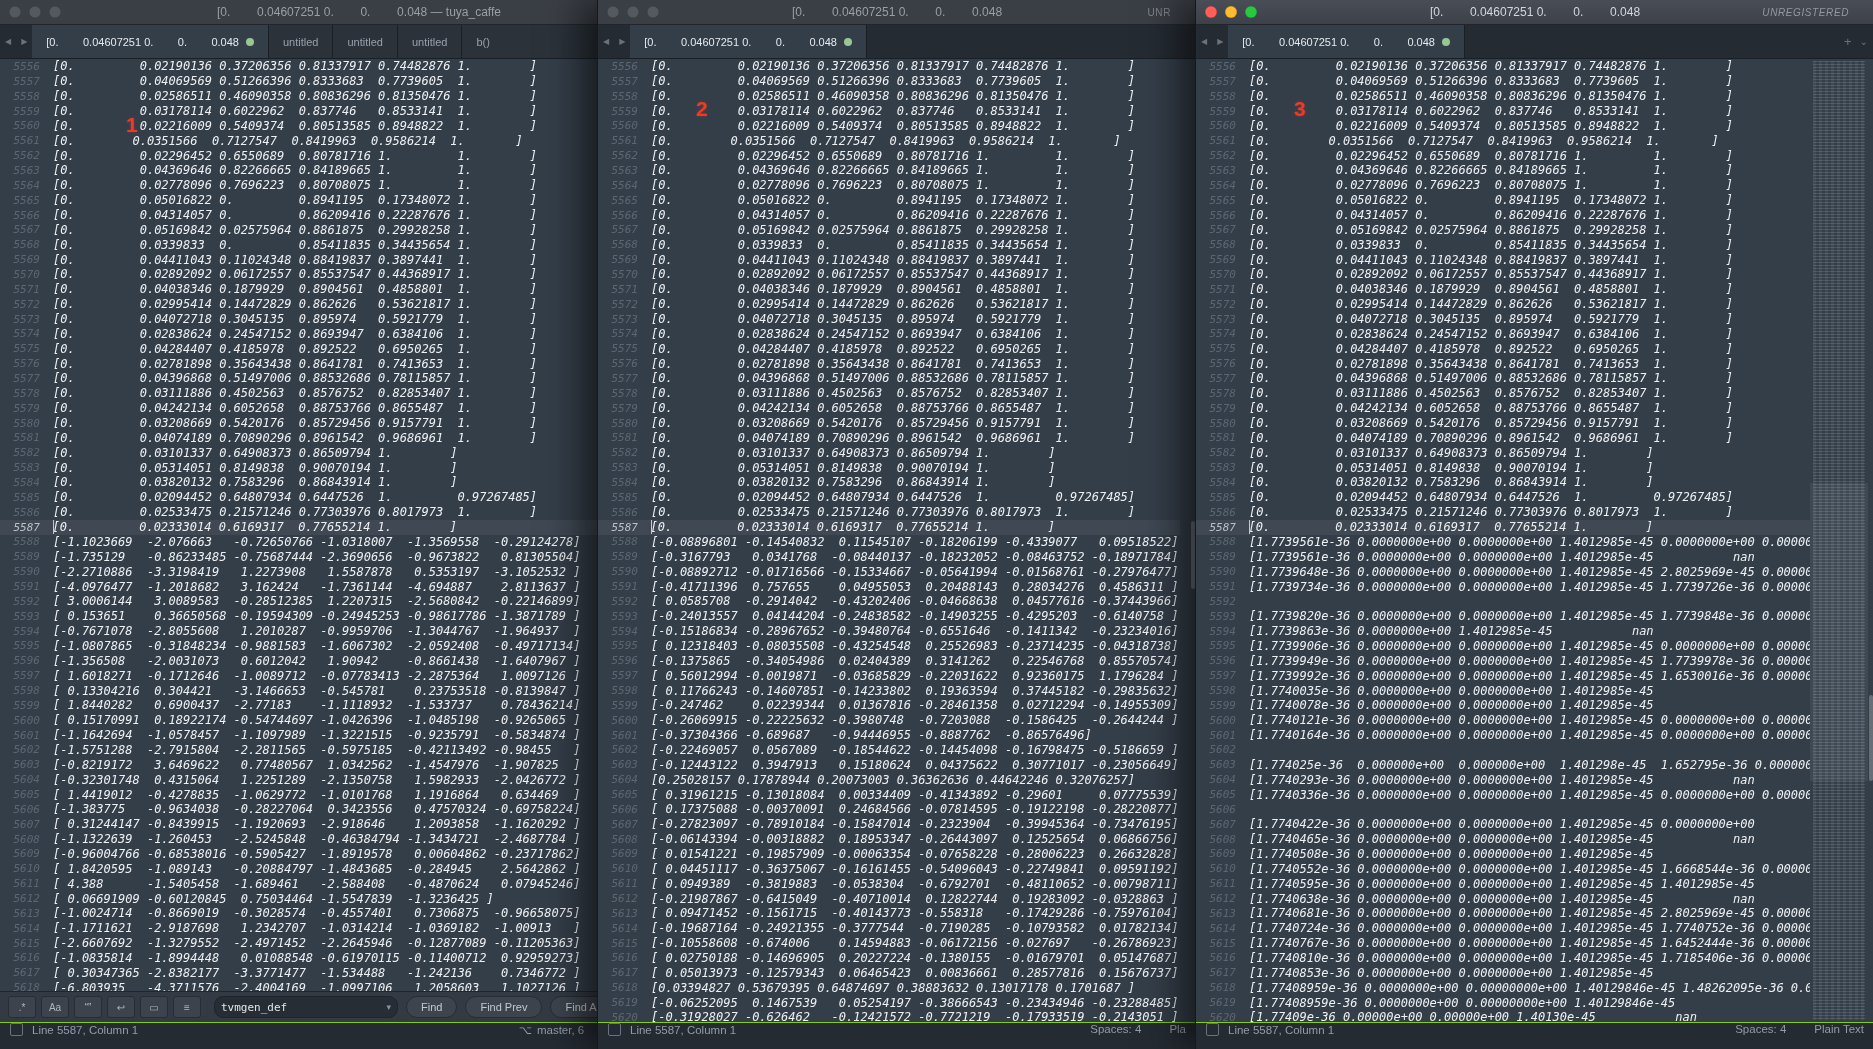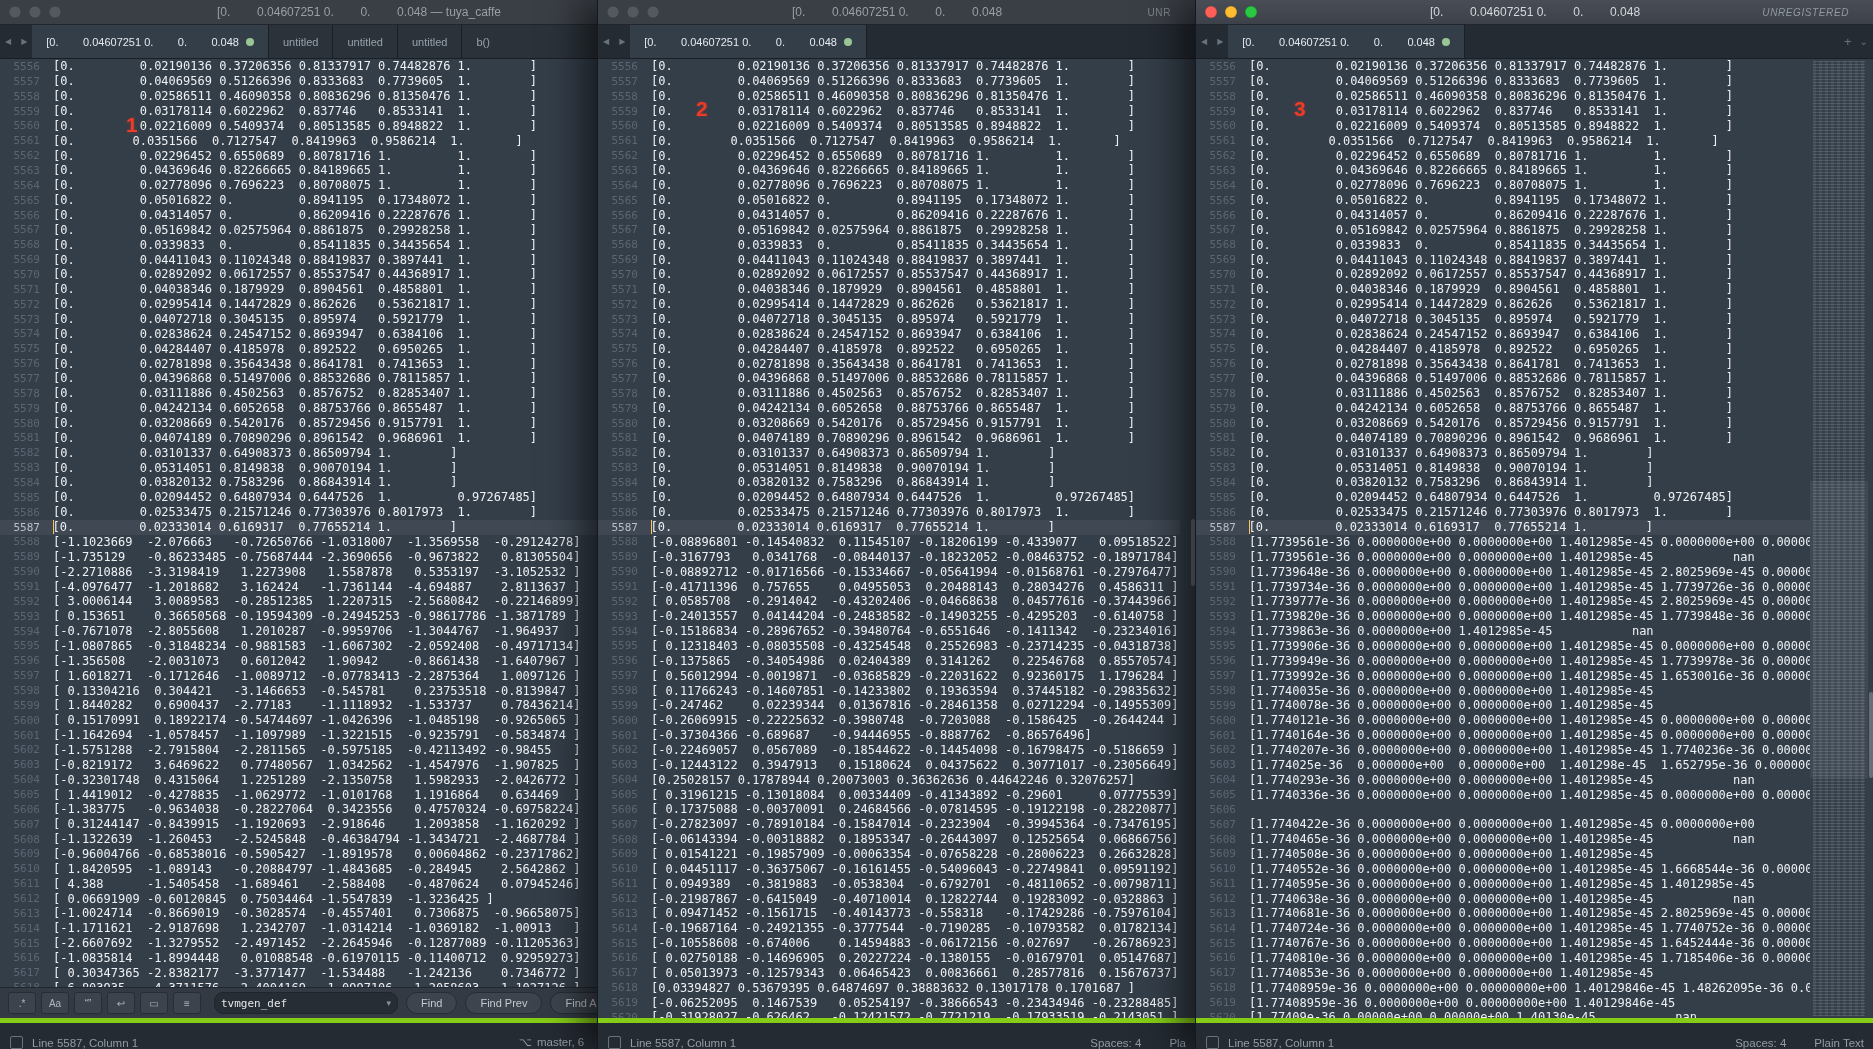--- a/index.html
+++ b/index.html
@@ -33,21 +33,21 @@
   .tab{flex:none;display:flex;align-items:center;gap:7px;padding:0 14px;font-size:11px;color:#97a1ab;background:#2b323a;border-right:1px solid #1a1f26;white-space:pre;}
   .tab.active{background:#343e49;color:#e5e9ed;}
   .tab.fill{flex:1;}
   .tab .dot{width:8px;height:8px;border-radius:50%;background:#99c794;flex:none;}
   .tab-extras{position:absolute;right:6px;top:0;bottom:0;display:flex;align-items:center;gap:8px;color:#69737d;}
   .tab-extras .plus{font-size:13px;}
   .tab-extras .chev{font-size:10px;}
 
   
   .content{flex:1;position:relative;overflow:hidden;font-family:"DejaVu Sans Mono",monospace;background:#343e49;}
-  .lines{position:absolute;left:0;top:0;right:16px;}
+  .lines{position:absolute;left:0;top:0;right:16px;font-style:italic;}
   .line{display:flex;height:14.86px;align-items:center;white-space:pre;}
   .line.current{background:rgba(255,255,255,.055);}
   .num{flex:none;width:40px;text-align:right;padding-right:13px;font-size:11px;color:#5b6673;}
   .line.current .num{color:#b8c1c9;}
   .txt{flex:none;font-size:12px;color:#eef1f4;}
   .line.current .txt::before{content:"";border-left:1.5px solid #f8c35c;margin-right:-1.5px;}
 
   .annot{position:absolute;color:#ee3a26;font-weight:700;font-size:21px;font-family:"Liberation Sans",sans-serif;text-shadow:0 0 3px rgba(238,58,38,.35);}
   .w1 .annot{left:126px;top:54px;}
   .w2 .annot{left:98px;top:38px;}
@@ -68,21 +68,21 @@
 
   
   .findbar{height:30px;flex:none;background:#333a43;border-top:1px solid #20262d;display:flex;align-items:center;padding:0 8px;overflow:hidden;}
   .ficon{flex:none;width:26px;height:20px;margin-right:5px;border:1px solid #262d34;background:#3c434c;border-radius:3px;color:#aeb6be;font-size:10px;display:flex;align-items:center;justify-content:center;}
   .find-input{flex:none;height:20px;width:170px;background:#272d35;border:1px solid #1f252b;border-radius:9px;display:flex;align-items:center;padding:0 6px;gap:6px;margin-left:8px;}
   .find-input .q{flex:1;font-family:"DejaVu Sans Mono",monospace;font-size:11px;color:#e2e6ea;white-space:pre;overflow:hidden;}
   .find-input .dd{color:#8a929a;font-size:9px;flex:none;}
   .fbtn{flex:none;height:20px;padding:0 14px;margin-left:8px;background:#3d444d;border:1px solid #262d34;border-radius:11px;color:#c3c9cf;font-size:11px;display:flex;align-items:center;white-space:nowrap;}
 
   
-  .statusbar{height:26px;flex:none;background:#252b33;border-top:5px solid #84cc16;display:flex;align-items:flex-end;padding:0 10px;font-size:11.5px;color:#929ca5;overflow:hidden;}
+  .statusbar{height:26px;flex:none;background:#252b33;border-top:1px solid #84cc16;display:flex;align-items:flex-start;padding:0 10px;font-size:11.5px;color:#929ca5;overflow:hidden;}
   .status-left{display:flex;align-items:center;gap:9px;flex:1;white-space:nowrap;}
   .status-right{display:flex;align-items:center;gap:28px;white-space:nowrap;}
   .sicon{flex:none;width:11px;height:11px;border:1px solid #69737d;border-radius:2px;}
   .git{display:flex;align-items:center;gap:5px;}
 </style>
 </head>
 <body>
 
 <div class="window w1">
   <div class="titlebar">
@@ -362,31 +362,31 @@
         <div class="line"><span class="num">5582</span><span class="txt">[0.         0.03101337 0.64908373 0.86509794 1.        ]</span></div>
         <div class="line"><span class="num">5583</span><span class="txt">[0.         0.05314051 0.8149838  0.90070194 1.        ]</span></div>
         <div class="line"><span class="num">5584</span><span class="txt">[0.         0.03820132 0.7583296  0.86843914 1.        ]</span></div>
         <div class="line"><span class="num">5585</span><span class="txt">[0.         0.02094452 0.64807934 0.6447526  1.         0.97267485]</span></div>
         <div class="line"><span class="num">5586</span><span class="txt">[0.         0.02533475 0.21571246 0.77303976 0.8017973  1.        ]</span></div>
         <div class="line current"><span class="num">5587</span><span class="txt">[0.         0.02333014 0.6169317  0.77655214 1.        ]</span></div>
         <div class="line"><span class="num">5588</span><span class="txt">[1.7739561e-36 0.0000000e+00 0.0000000e+00 1.4012985e-45 0.0000000e+00 0.00000</span></div>
         <div class="line"><span class="num">5589</span><span class="txt">[1.7739561e-36 0.0000000e+00 0.0000000e+00 1.4012985e-45           nan</span></div>
         <div class="line"><span class="num">5590</span><span class="txt">[1.7739648e-36 0.0000000e+00 0.0000000e+00 1.4012985e-45 2.8025969e-45 0.00000</span></div>
         <div class="line"><span class="num">5591</span><span class="txt">[1.7739734e-36 0.0000000e+00 0.0000000e+00 1.4012985e-45 1.7739726e-36 0.00000</span></div>
-        <div class="line"><span class="num">5592</span><span class="txt">[1.7739777e-36 0.0000000e+00 0.0000000e+00 1.4012985e-45 2.8025969e-45 0.00000</span></div>
+        <div class="line"><span class="num">5592</span></div>
         <div class="line"><span class="num">5593</span><span class="txt">[1.7739820e-36 0.0000000e+00 0.0000000e+00 1.4012985e-45 1.7739848e-36 0.00000</span></div>
         <div class="line"><span class="num">5594</span><span class="txt">[1.7739863e-36 0.0000000e+00 1.4012985e-45           nan</span></div>
         <div class="line"><span class="num">5595</span><span class="txt">[1.7739906e-36 0.0000000e+00 0.0000000e+00 1.4012985e-45 0.0000000e+00 0.00000</span></div>
         <div class="line"><span class="num">5596</span><span class="txt">[1.7739949e-36 0.0000000e+00 0.0000000e+00 1.4012985e-45 1.7739978e-36 0.00000</span></div>
         <div class="line"><span class="num">5597</span><span class="txt">[1.7739992e-36 0.0000000e+00 0.0000000e+00 1.4012985e-45 1.6530016e-36 0.00000</span></div>
         <div class="line"><span class="num">5598</span><span class="txt">[1.7740035e-36 0.0000000e+00 0.0000000e+00 1.4012985e-45</span></div>
         <div class="line"><span class="num">5599</span><span class="txt">[1.7740078e-36 0.0000000e+00 0.0000000e+00 1.4012985e-45</span></div>
         <div class="line"><span class="num">5600</span><span class="txt">[1.7740121e-36 0.0000000e+00 0.0000000e+00 1.4012985e-45 0.0000000e+00 0.00000</span></div>
         <div class="line"><span class="num">5601</span><span class="txt">[1.7740164e-36 0.0000000e+00 0.0000000e+00 1.4012985e-45 0.0000000e+00 0.00000</span></div>
-        <div class="line"><span class="num">5602</span><span class="txt">[1.7740207e-36 0.0000000e+00 0.0000000e+00 1.4012985e-45 1.7740236e-36 0.00000</span></div>
+        <div class="line"><span class="num">5602</span></div>
         <div class="line"><span class="num">5603</span><span class="txt">[1.774025e-36  0.000000e+00  0.000000e+00  1.401298e-45  1.652795e-36 0.000000</span></div>
         <div class="line"><span class="num">5604</span><span class="txt">[1.7740293e-36 0.0000000e+00 0.0000000e+00 1.4012985e-45           nan</span></div>
         <div class="line"><span class="num">5605</span><span class="txt">[1.7740336e-36 0.0000000e+00 0.0000000e+00 1.4012985e-45 0.0000000e+00 0.00000</span></div>
         <div class="line"><span class="num">5606</span></div>
         <div class="line"><span class="num">5607</span><span class="txt">[1.7740422e-36 0.0000000e+00 0.0000000e+00 1.4012985e-45 0.0000000e+00</span></div>
         <div class="line"><span class="num">5608</span><span class="txt">[1.7740465e-36 0.0000000e+00 0.0000000e+00 1.4012985e-45           nan</span></div>
         <div class="line"><span class="num">5609</span><span class="txt">[1.7740508e-36 0.0000000e+00 0.0000000e+00 1.4012985e-45</span></div>
         <div class="line"><span class="num">5610</span><span class="txt">[1.7740552e-36 0.0000000e+00 0.0000000e+00 1.4012985e-45 1.6668544e-36 0.00000</span></div>
         <div class="line"><span class="num">5611</span><span class="txt">[1.7740595e-36 0.0000000e+00 0.0000000e+00 1.4012985e-45 1.4012985e-45</span></div>
         <div class="line"><span class="num">5612</span><span class="txt">[1.7740638e-36 0.0000000e+00 0.0000000e+00 1.4012985e-45           nan</span></div>

